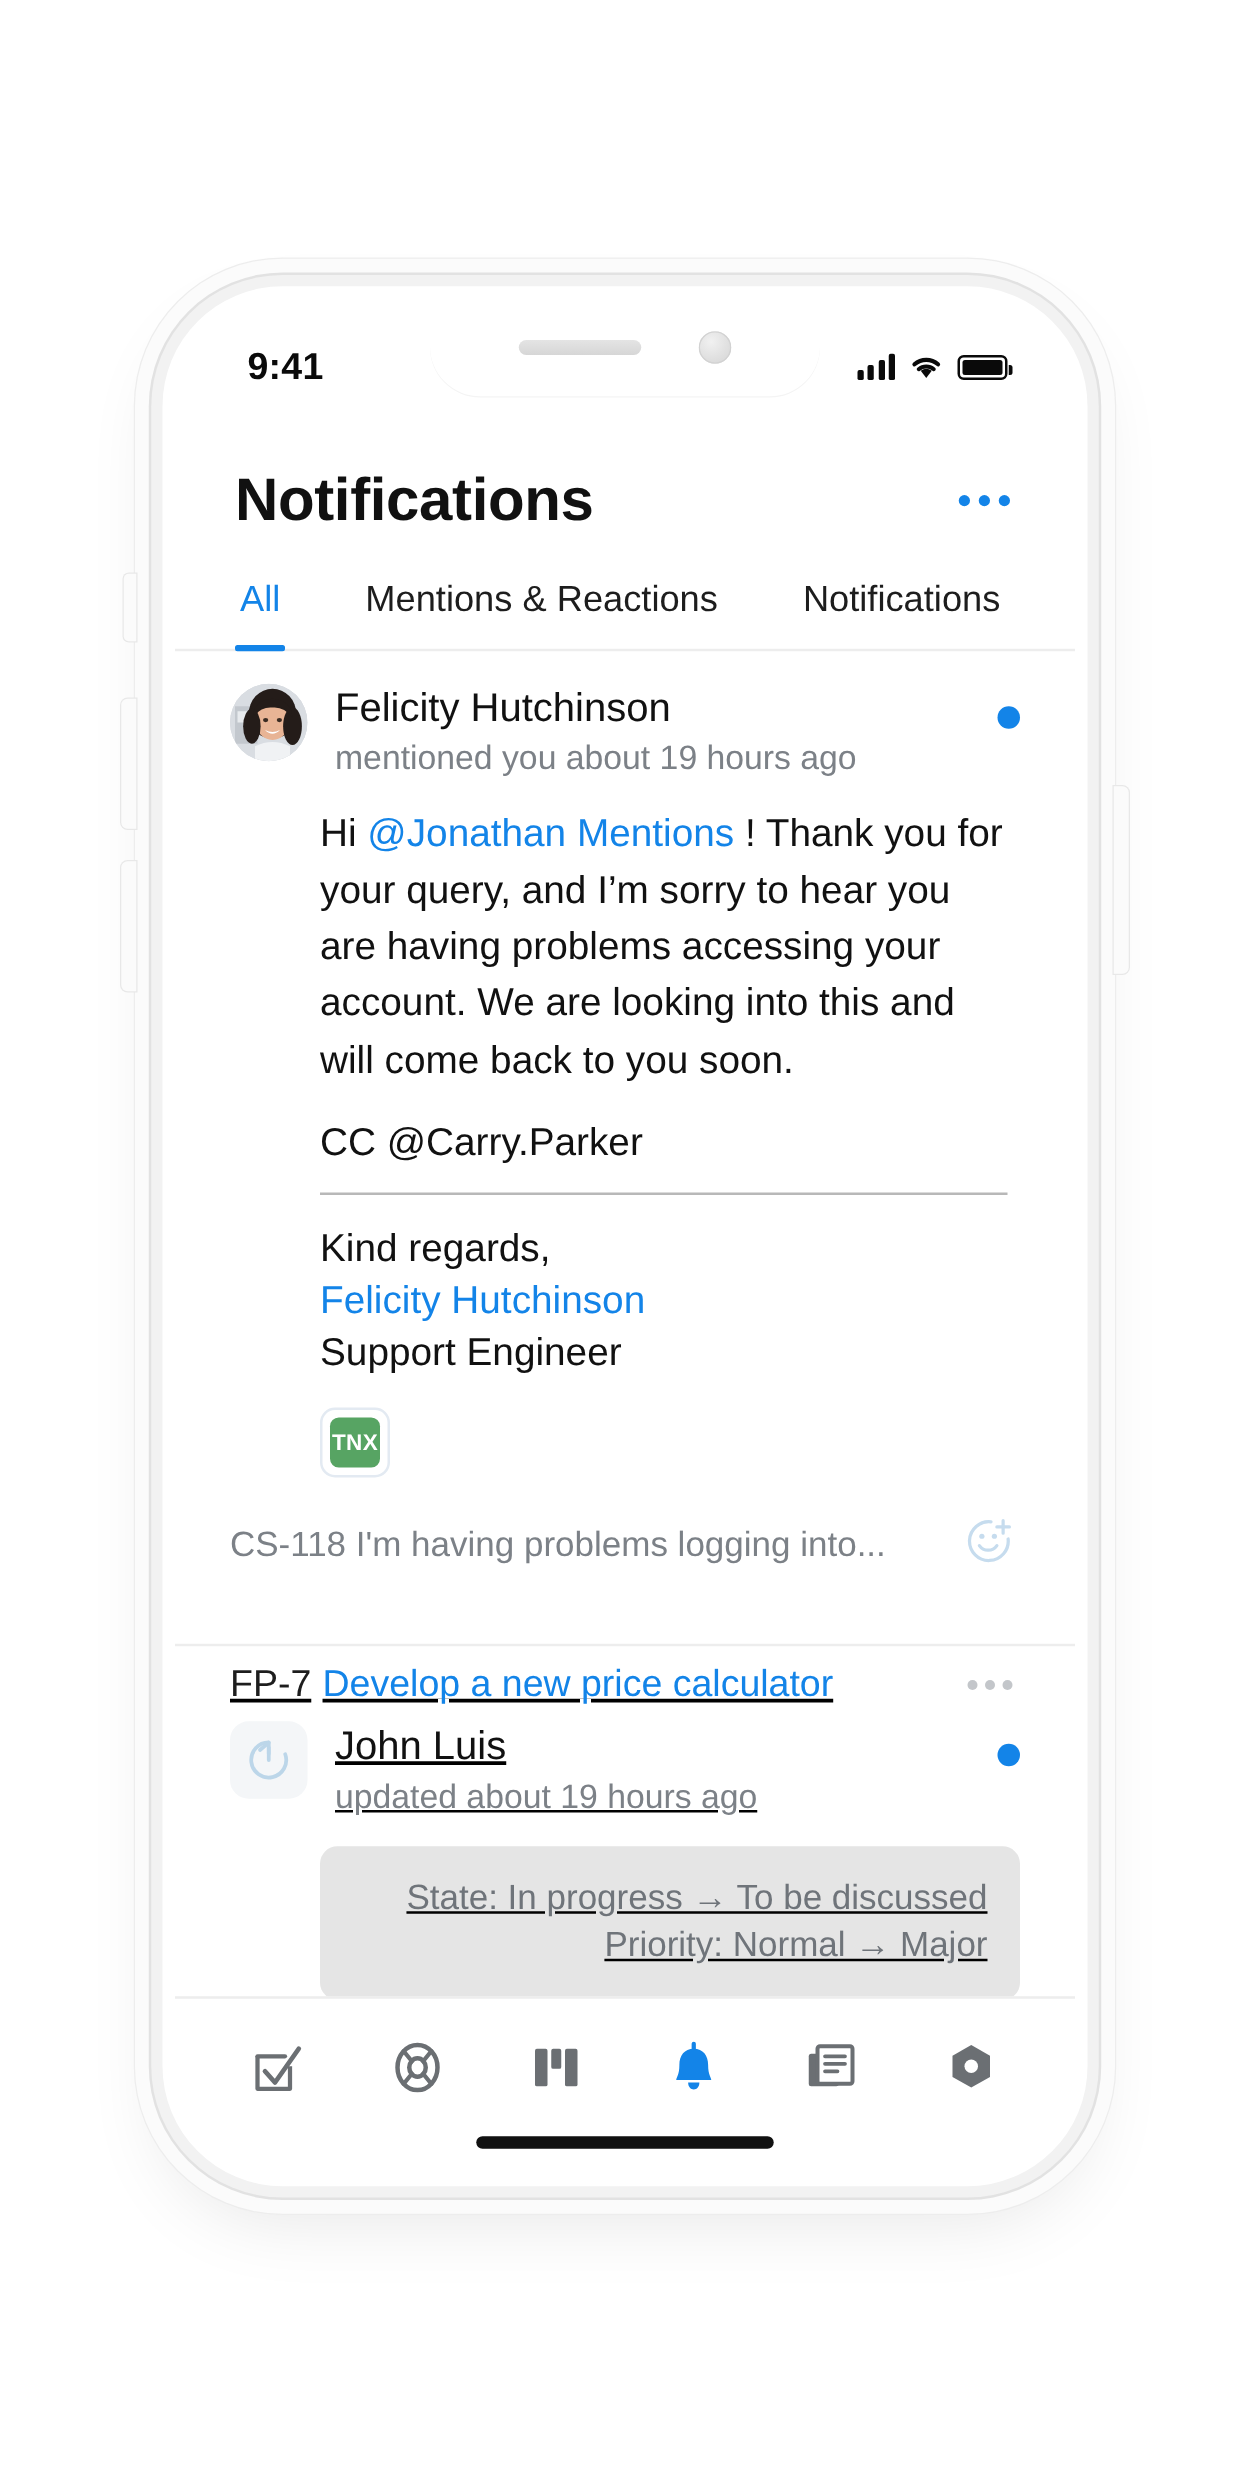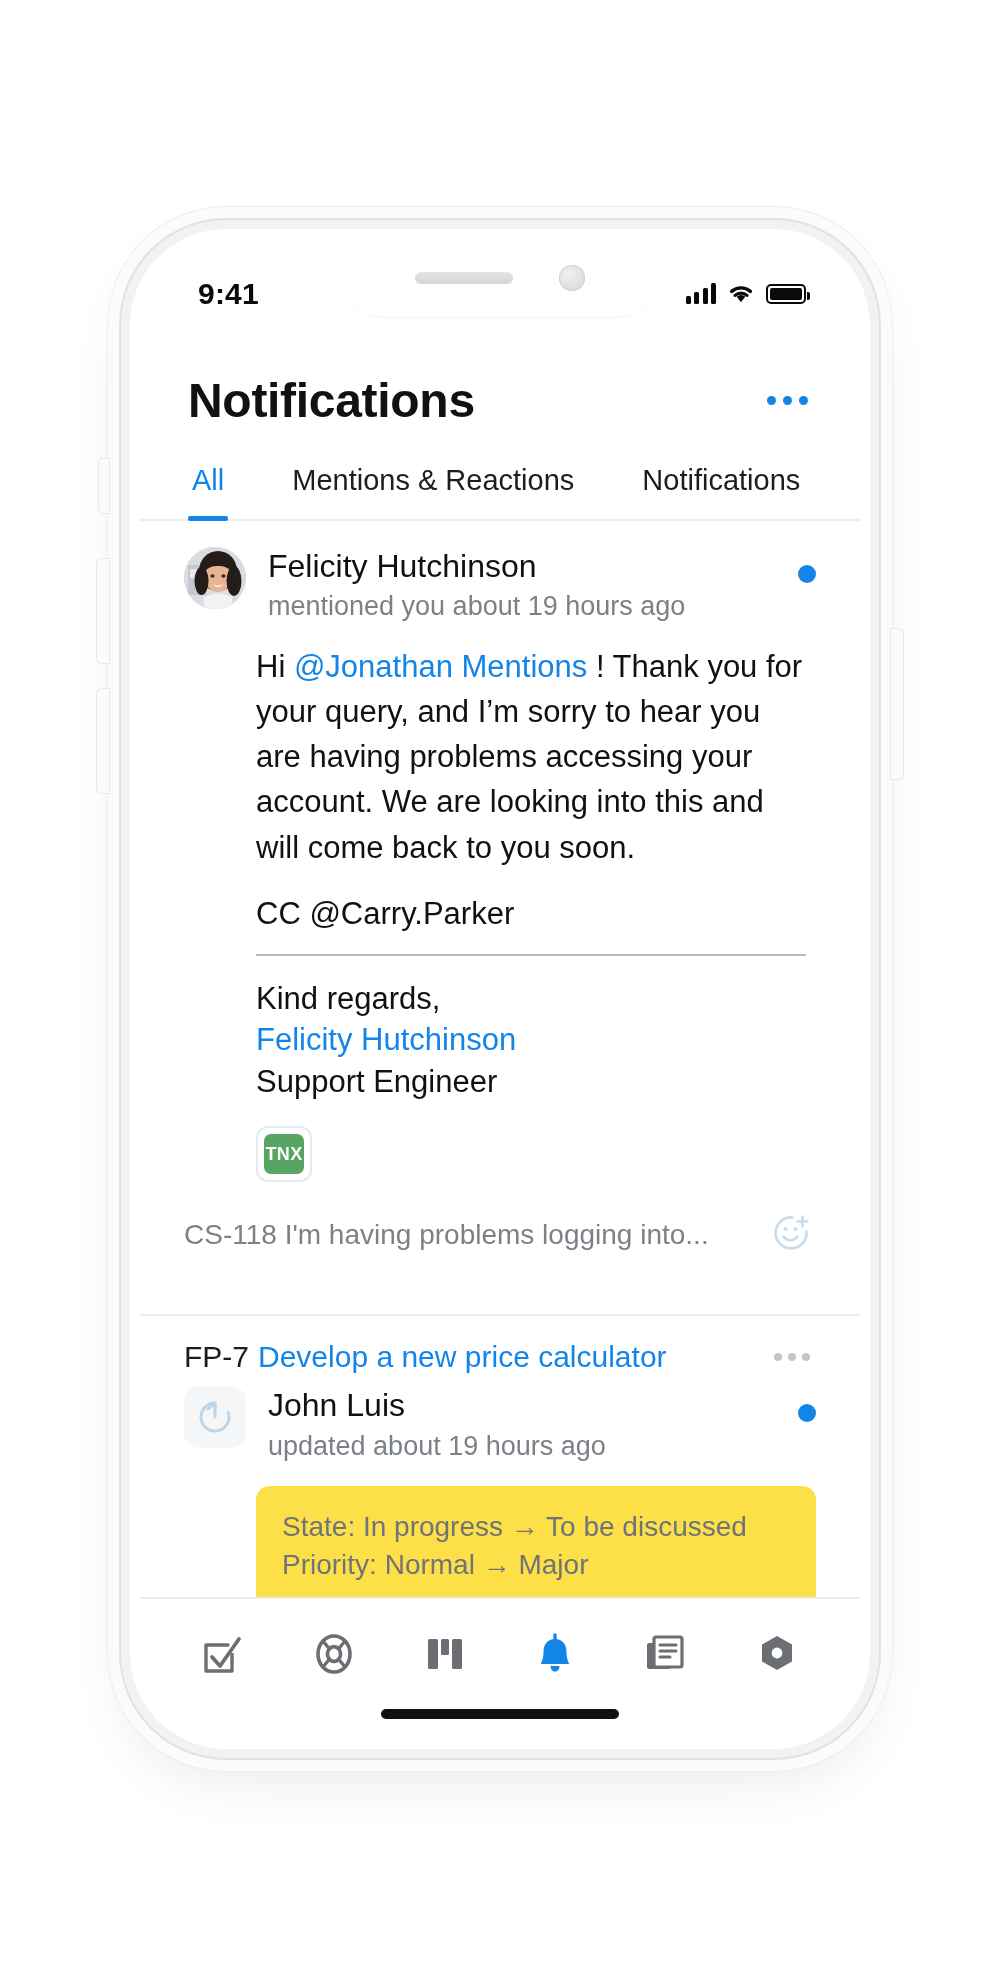--- a/index.html
+++ b/index.html
@@ -136,21 +136,21 @@
   .tab.active { color: #1384e8; }
   .tab.active::after {
     content: ""; position: absolute; left: 0; right: 0; bottom: -2px;
     height: 5px; background: #1384e8; border-radius: 2px;
   }
 
   
   .feed { flex: 1 1 auto; overflow: hidden; }
 
   .note { padding: 26px 44px 0 44px; position: relative; }
-  .note + .note { border-top: 2px solid #ededed; margin-top: 24px; padding-top: 24px; }
+  .note + .note { border-top: 2px solid #ededed; margin-top: 24px; padding-top: 14px; text-decoration: underline; }
 
   .issue-line {
     display: flex; align-items: center; justify-content: space-between;
     margin-bottom: 12px; padding-right: 4px;
   }
   .issue-text { font-size: 30px; color: #1384e8; }
   .issue-id { color: #1d1d1d; margin-right: 9px; }
   .issue-more { display: flex; gap: 6px; cursor: pointer; padding: 8px 2px; }
   .issue-more i { width: 8px; height: 8px; border-radius: 50%; background: #c3c6ca; display: block; }
 
@@ -206,23 +206,24 @@
     gap: 18px; margin-top: 26px; padding-bottom: 28px;
   }
   .footer-text {
     font-size: 28px; color: #7c8187;
     white-space: nowrap; overflow: hidden; text-overflow: ellipsis;
   }
   .react-btn { flex: 0 0 auto; cursor: pointer; padding: 4px; }
 
   .change-box {
     margin: 22px 0 0 72px;
-    background: #fde047;
+    background: #e5e5e5;
     border-radius: 14px;
     padding: 22px 26px 24px 26px;
+    text-align: right;
   }
   .change-row { font-size: 28px; color: #6f747a; line-height: 1.38; }
 
   
   .tabbar {
     flex: 0 0 auto;
     border-top: 2px solid #ededed;
     display: flex; align-items: center; justify-content: space-around;
     padding: 26px 28px 10px 28px;
   }

